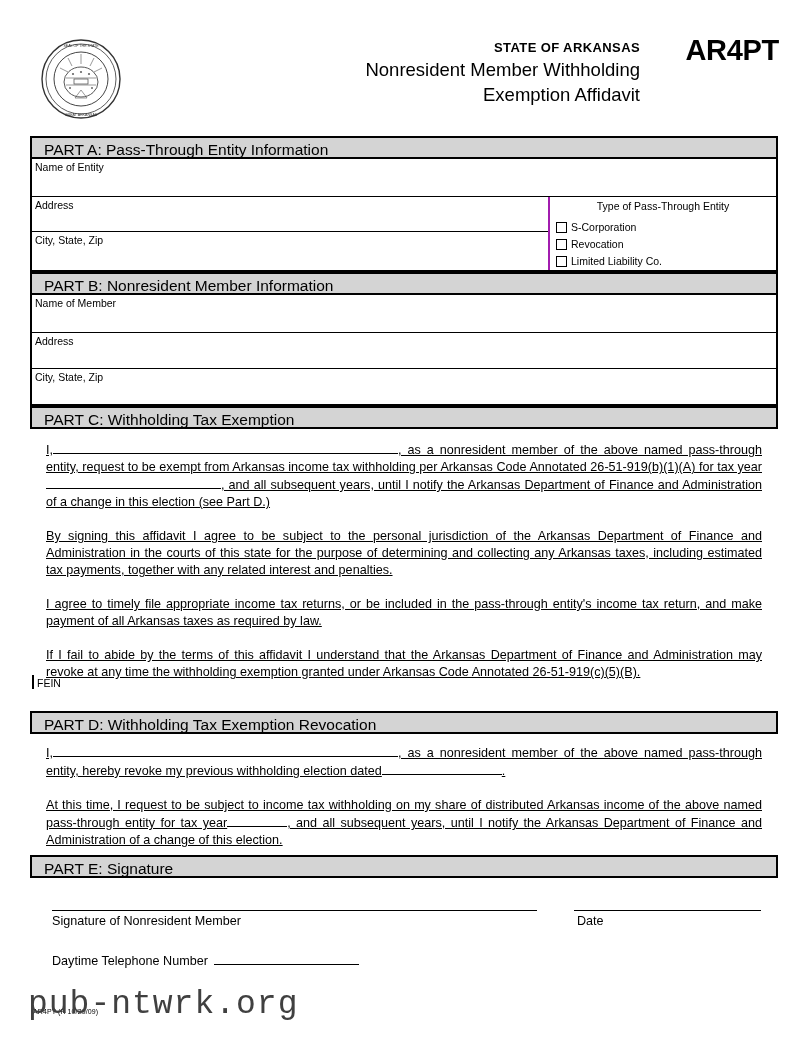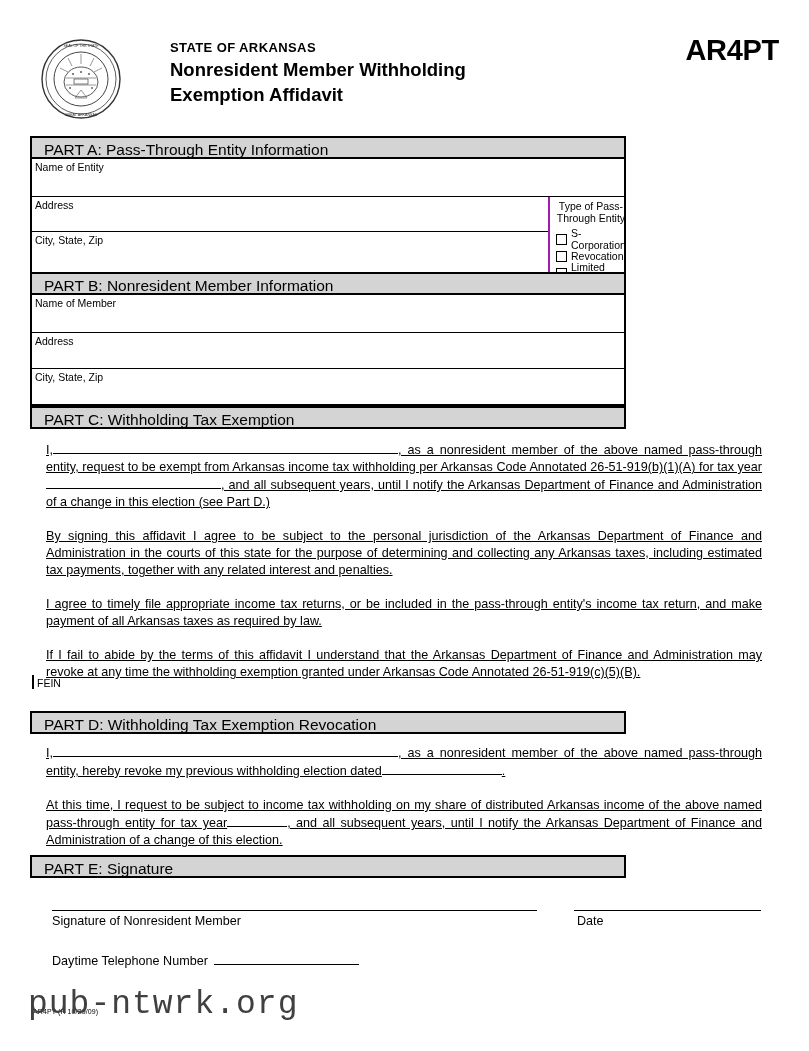--- a/index.html
+++ b/index.html
@@ -26,47 +26,47 @@
     position: absolute;
     left: 40px; top: 38px;
     width: 82px; height: 82px;
   }
   .seal svg { display: block; }
 
   .title-block {
     position: absolute;
     left: 170px; top: 40px;
     width: 470px;
-    text-align: left;
+    text-align: right;
   }
   .state-line {
     font-size: 13px;
     font-weight: bold;
     letter-spacing: 0.4px;
     line-height: 16px;
   }
   .form-title {
     font-size: 18.5px;
-    font-weight: bold;
+    font-weight: normal;
     line-height: 23px;
     margin-top: 2px;
   }
   .form-code {
     position: absolute;
     right: 30px; top: 34px;
     font-size: 29px;
     font-weight: bold;
     letter-spacing: -0.3px;
   }
 
   
   .form {
     position: absolute;
     left: 30px; top: 136px;
-    width: 596px;
+    width: 748px;
   }
   .part-bar {
     border: 2px solid #000;
     background: #d4d4d4;
     height: 23px;
     line-height: 23px;
     padding-left: 12px;
     font-size: 15.5px;
     box-sizing: border-box;
   }

